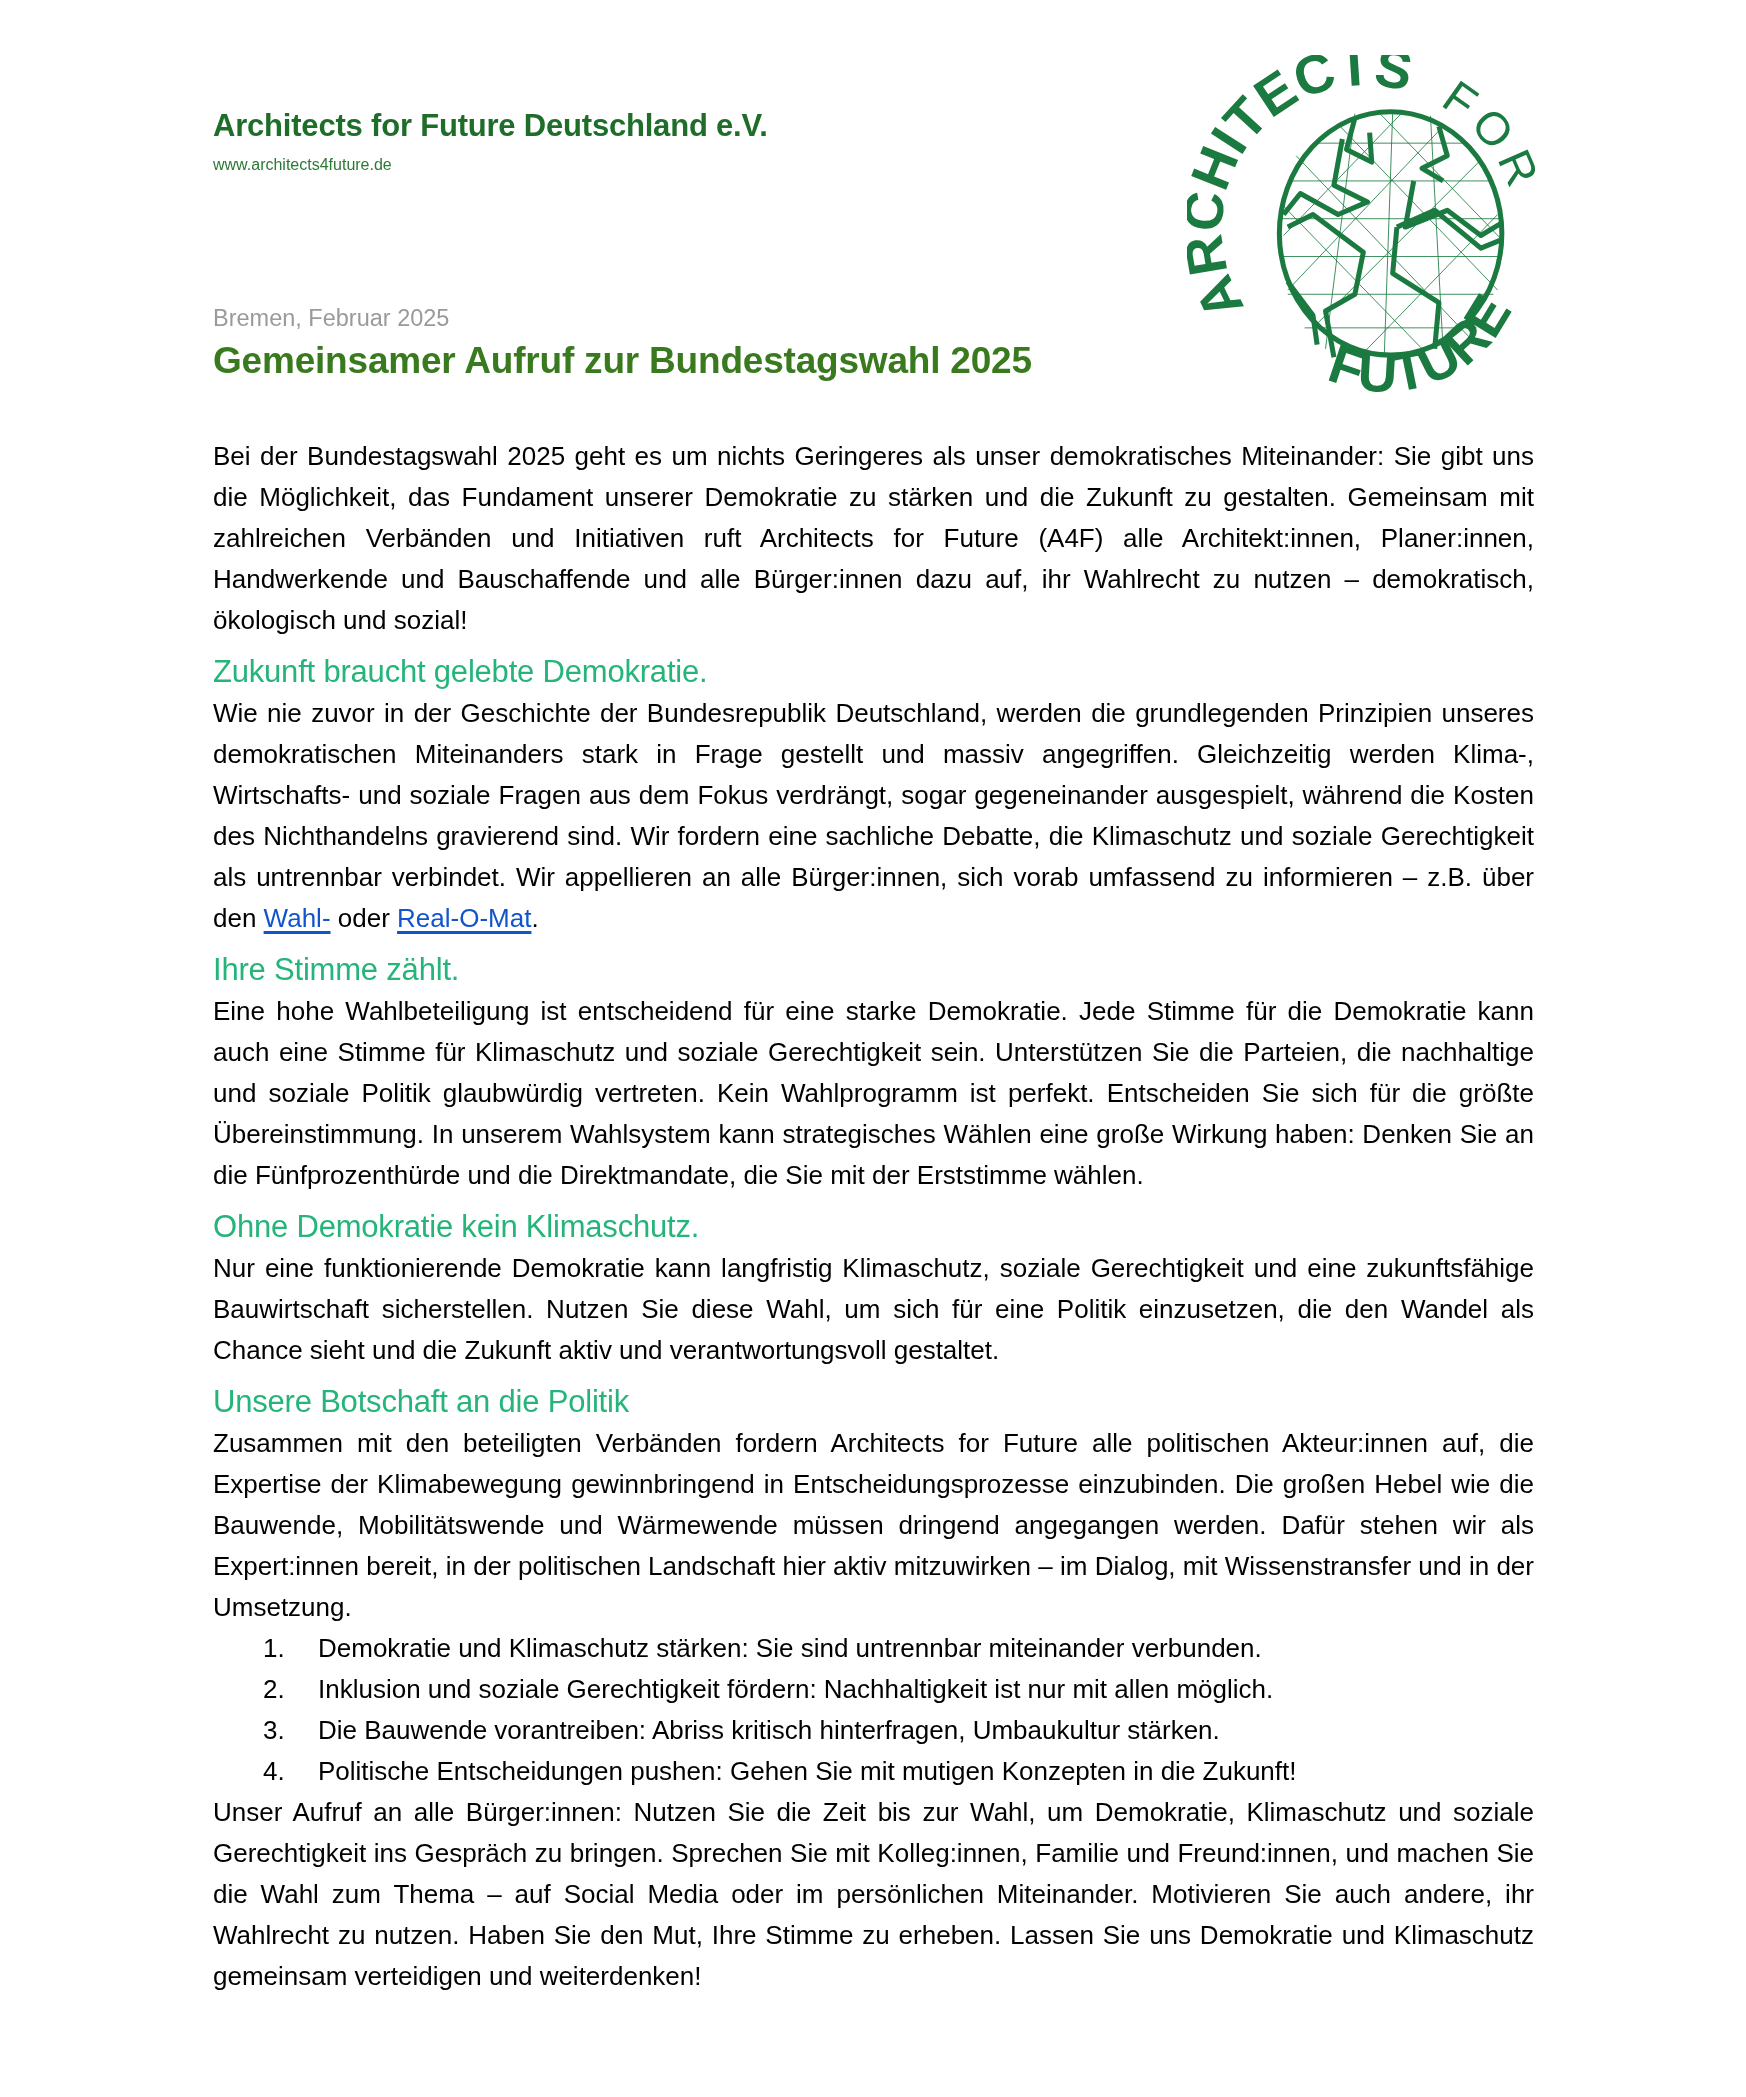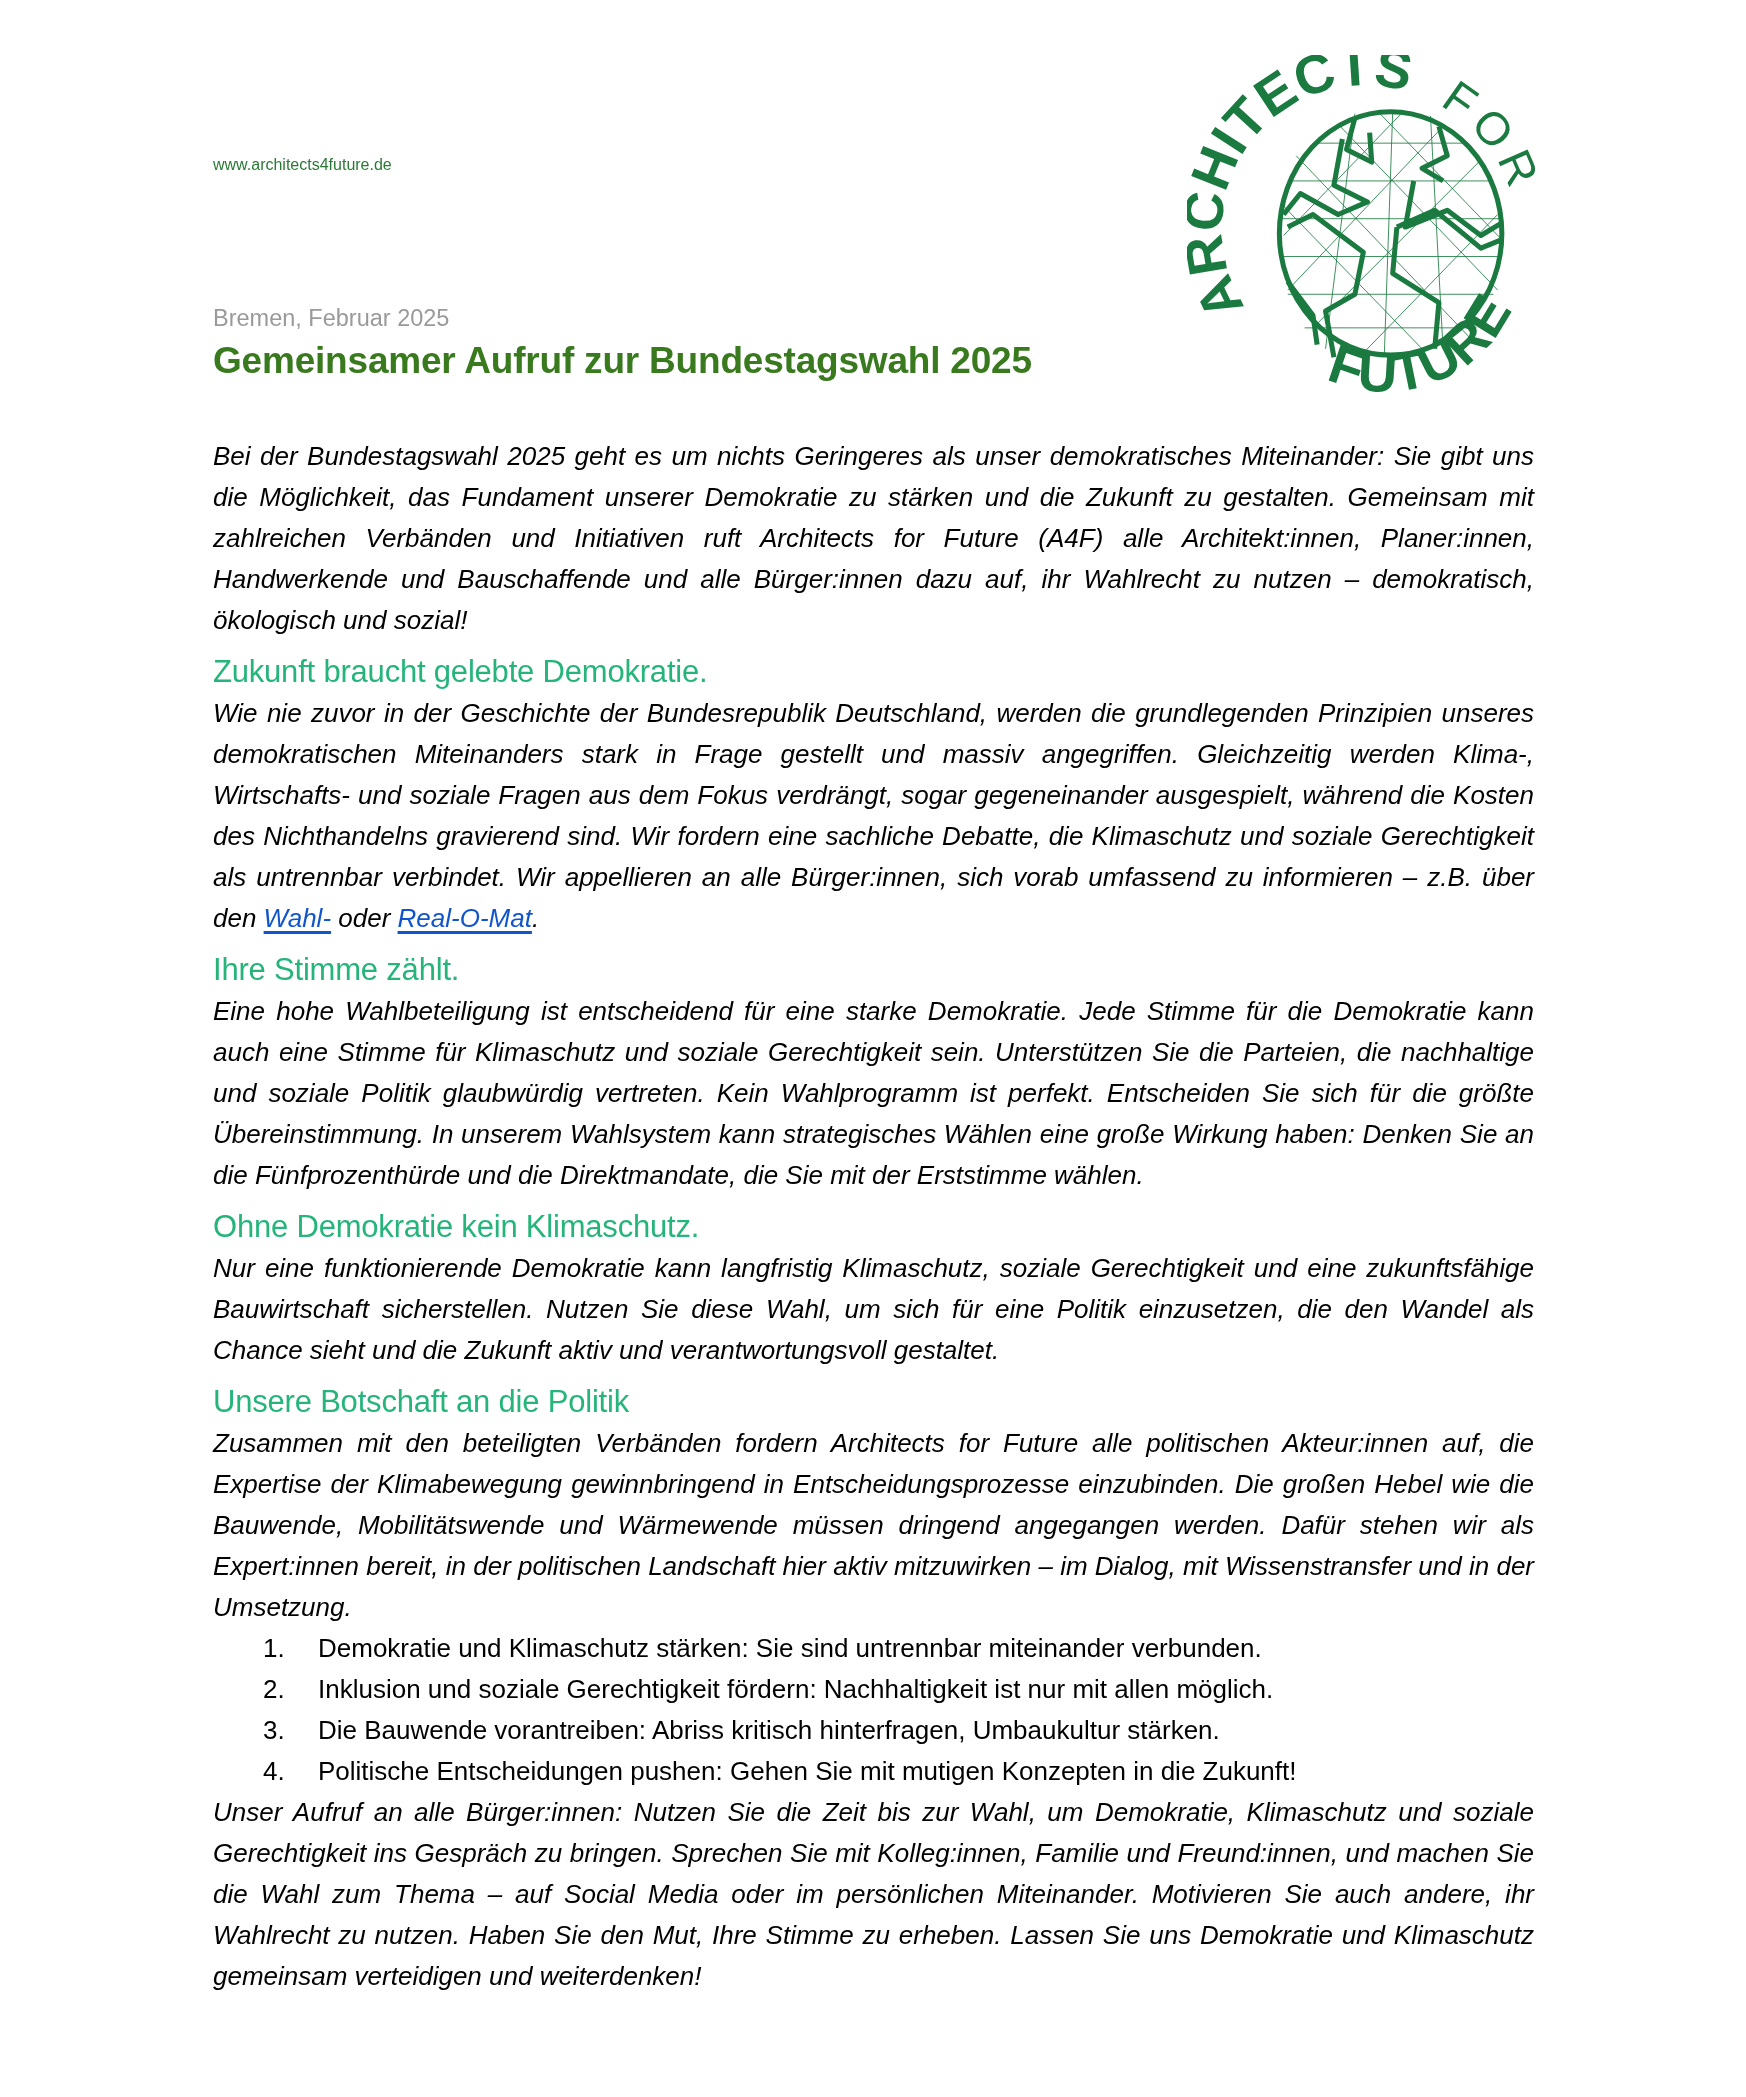--- a/index.html
+++ b/index.html
@@ -53,21 +53,20 @@
   .content {
     position: absolute;
     left: 213px; top: 436px;
     width: 1321px;
   }
   .body-text {
     font-size: 26px;
     line-height: 41px;
     text-align: justify;
     color: #000000;
-    font-style: italic;
   }
   .section-heading {
     font-size: 31px;
     font-weight: normal;
     color: #25b47a;
     line-height: 42px;
     margin-top: 10px;
     letter-spacing: -0.2px;
   }
   .link {
@@ -88,20 +87,21 @@
   ol.demands li .num {
     width: 55px;
     flex: none;
   }
 </style>
 </head>
 <body>
 
 <div class="page">
 
+  <div class="org-name">Architects for Future Deutschland e.V.</div>
   <div class="org-url">www.architects4future.de</div>
 
   <div class="logo">
     <svg width="403" height="361" viewBox="0 0 960 860">
       <defs>
         <path id="arcTop" d="M 140 600 A 340 340 0 0 1 640 150" fill="none"></path>
         <path id="arcFor" d="M 600 120 A 360 360 0 0 1 780 360" fill="none"></path>
         <path id="arcBottom" d="M 330 770 A 330 330 0 0 0 790 560" fill="none"></path>
       </defs>
       <text font-family="Liberation Sans, sans-serif" font-weight="bold" font-size="130" fill="#1a7a40">

